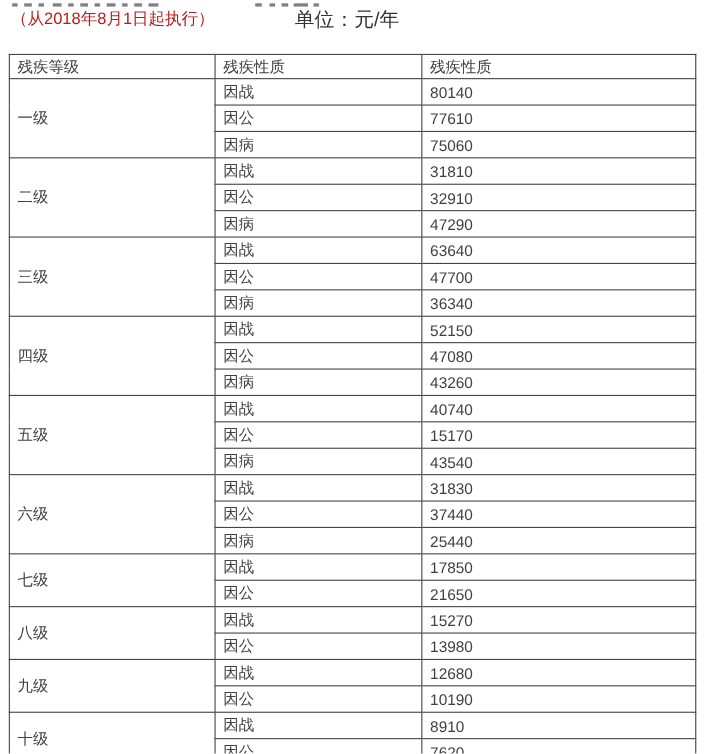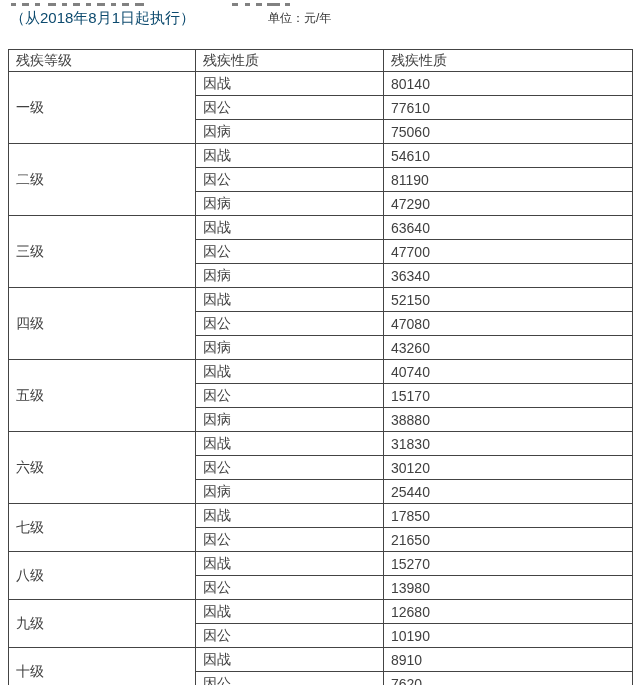--- a/index.html
+++ b/index.html
@@ -23,28 +23,28 @@
     height: 3px;
     background: #6b6b6b;
     opacity: 0.85;
   }
   .caption {
     position: absolute;
     top: 8px;
     left: 10px;
     font-size: 15px;
     line-height: 20px;
-    color: #0c4a6e;
+    color: #b91c1c;
     white-space: nowrap;
   }
   .unit {
     position: absolute;
     top: 8px;
     left: 268px;
-    font-size: 12px;
+    font-size: 18px;
     line-height: 20px;
     color: #333333;
     white-space: nowrap;
   }
   table.pension {
     position: absolute;
     top: 33px;
     left: 8px;
     width: 624px;
     border-collapse: collapse;
@@ -117,25 +117,25 @@
     <td>77610</td>
   </tr>
   <tr>
     <td>因病</td>
     <td>75060</td>
   </tr>
 
   <tr>
     <td rowspan="3">二级</td>
     <td>因战</td>
-    <td>54610</td>
-  </tr>
-  <tr>
-    <td>因公</td>
-    <td>81190</td>
+    <td>31810</td>
+  </tr>
+  <tr>
+    <td>因公</td>
+    <td>32910</td>
   </tr>
   <tr>
     <td>因病</td>
     <td>47290</td>
   </tr>
 
   <tr>
     <td rowspan="3">三级</td>
     <td>因战</td>
     <td>63640</td>
@@ -167,31 +167,31 @@
     <td rowspan="3">五级</td>
     <td>因战</td>
     <td>40740</td>
   </tr>
   <tr>
     <td>因公</td>
     <td>15170</td>
   </tr>
   <tr>
     <td>因病</td>
-    <td>38880</td>
+    <td>43540</td>
   </tr>
 
   <tr>
     <td rowspan="3">六级</td>
     <td>因战</td>
     <td>31830</td>
   </tr>
   <tr>
     <td>因公</td>
-    <td>30120</td>
+    <td>37440</td>
   </tr>
   <tr>
     <td>因病</td>
     <td>25440</td>
   </tr>
 
   <tr>
     <td rowspan="2">七级</td>
     <td>因战</td>
     <td>17850</td>

